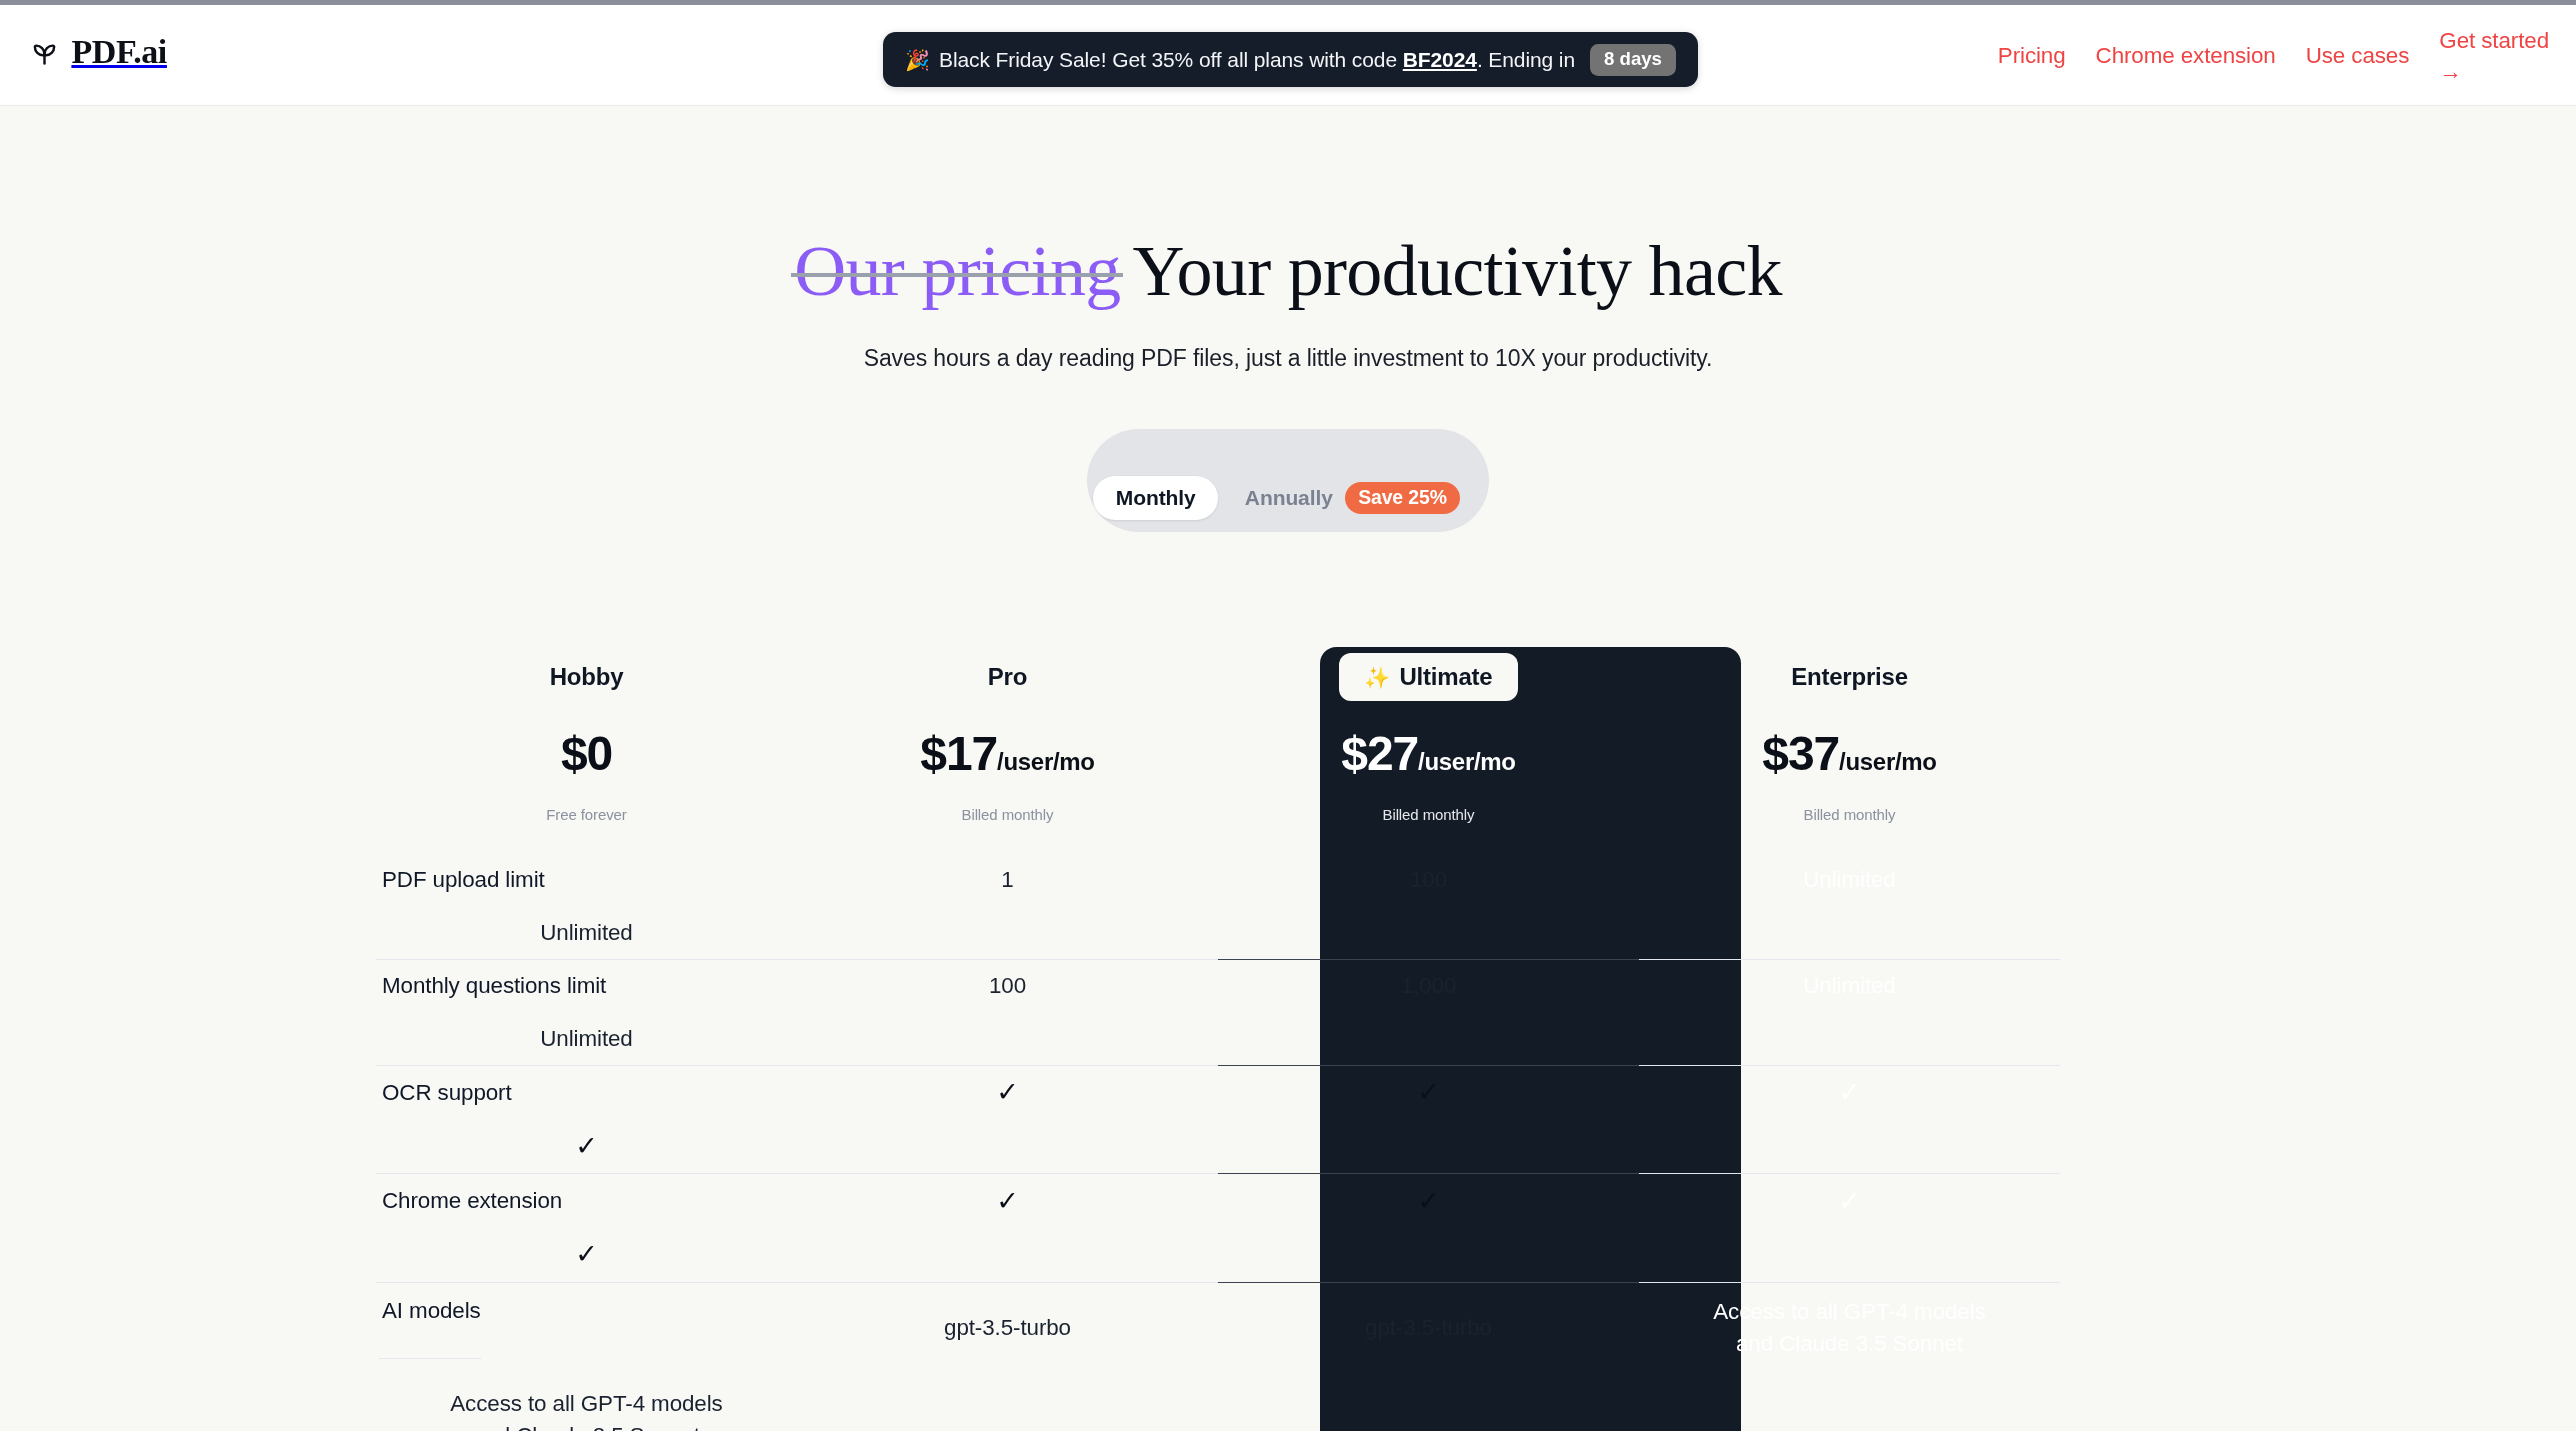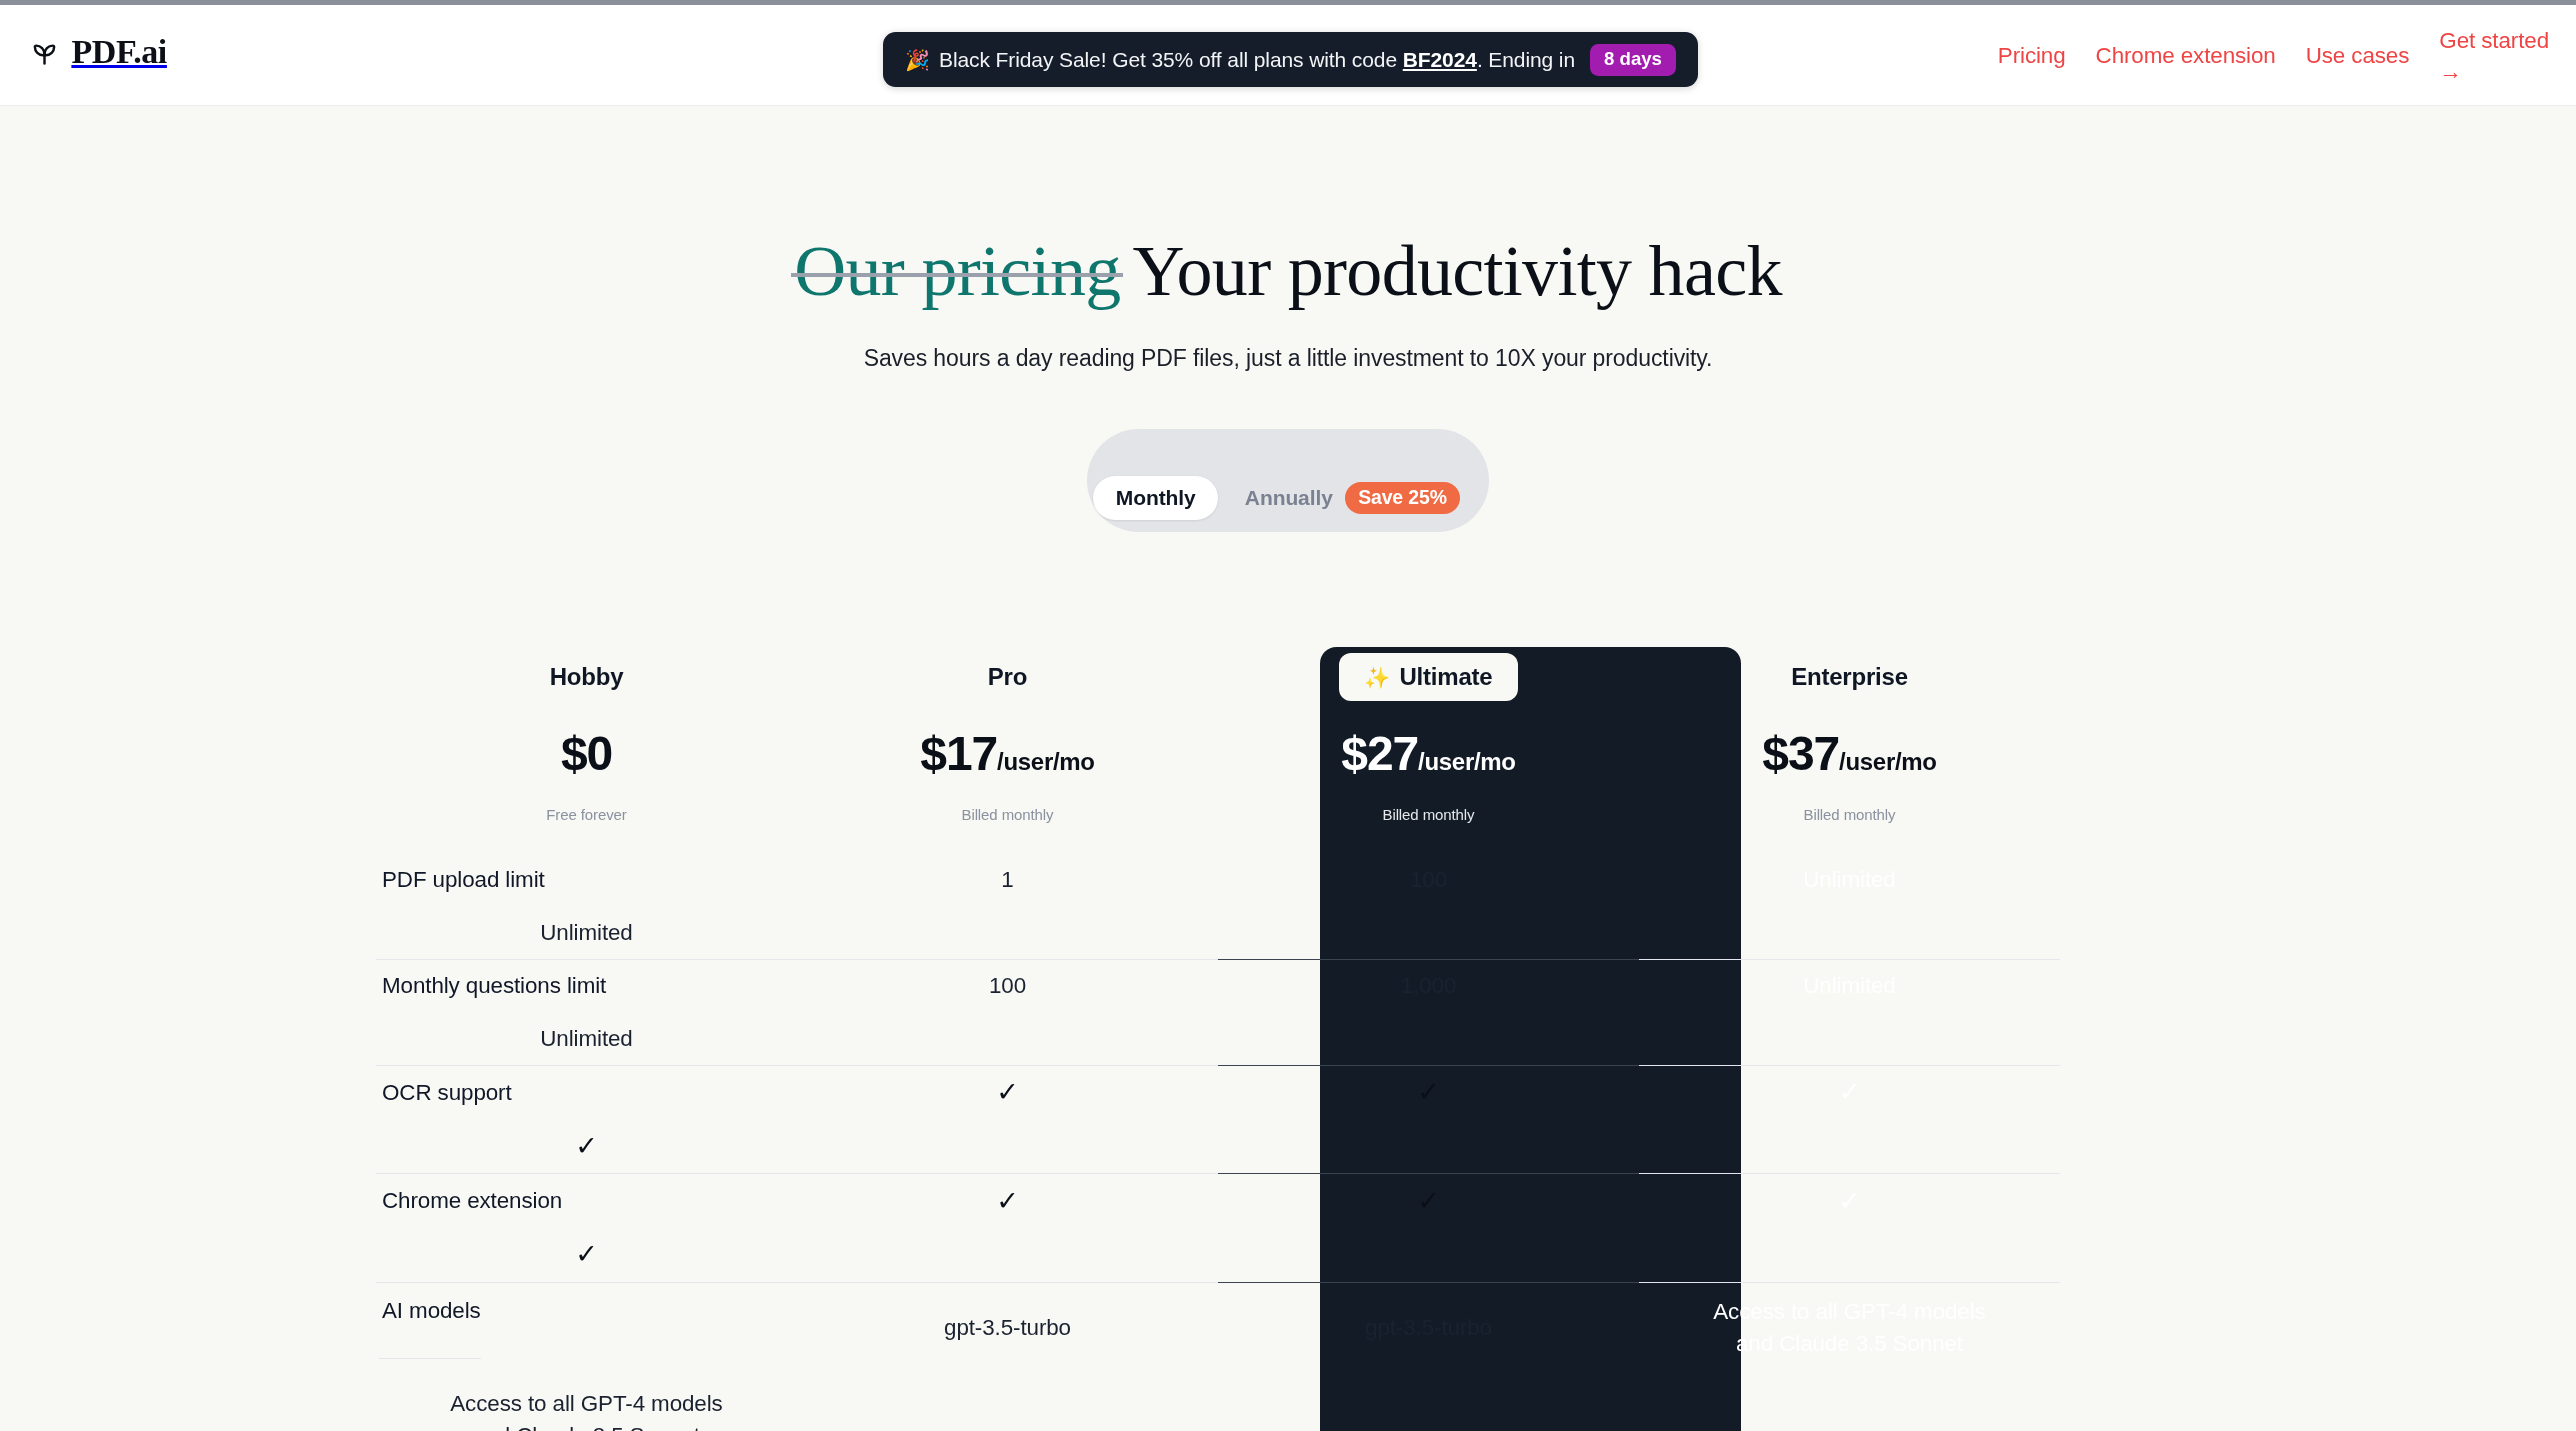--- a/index.html
+++ b/index.html
@@ -82,21 +82,21 @@
     letter-spacing: -0.1px;
   }
   .promo-code {
     color: #ffffff;
     font-weight: 700;
     text-decoration: underline;
     text-underline-offset: 2.2px;
   }
   .promo-badge {
     margin-left: 15px;
-    background: #a21caf;
+    background: #737373;
     color: #ffffff;
     font-size: 18.6px;
     font-weight: 700;
     border-radius: 8.2px;
     padding: 6.7px 14px;
     white-space: nowrap;
     line-height: 1;
   }
 
   
@@ -131,21 +131,21 @@
     margin-top: 128px;
     font-family: "Liberation Serif", serif;
     font-size: 72px;
     font-weight: 400;
     line-height: 1.05;
     letter-spacing: -0.7px;
     color: #0b0f17;
     white-space: nowrap;
   }
   .hero-strike {
-    color: #0f766e;
+    color: #8b5cf6;
     position: relative;
     display: inline-block;
     margin-right: 12px;
   }
   .hero-strike::after {
     content: "";
     position: absolute;
     left: -3px; right: -3px;
     top: 52%;
     height: 3.7px;

